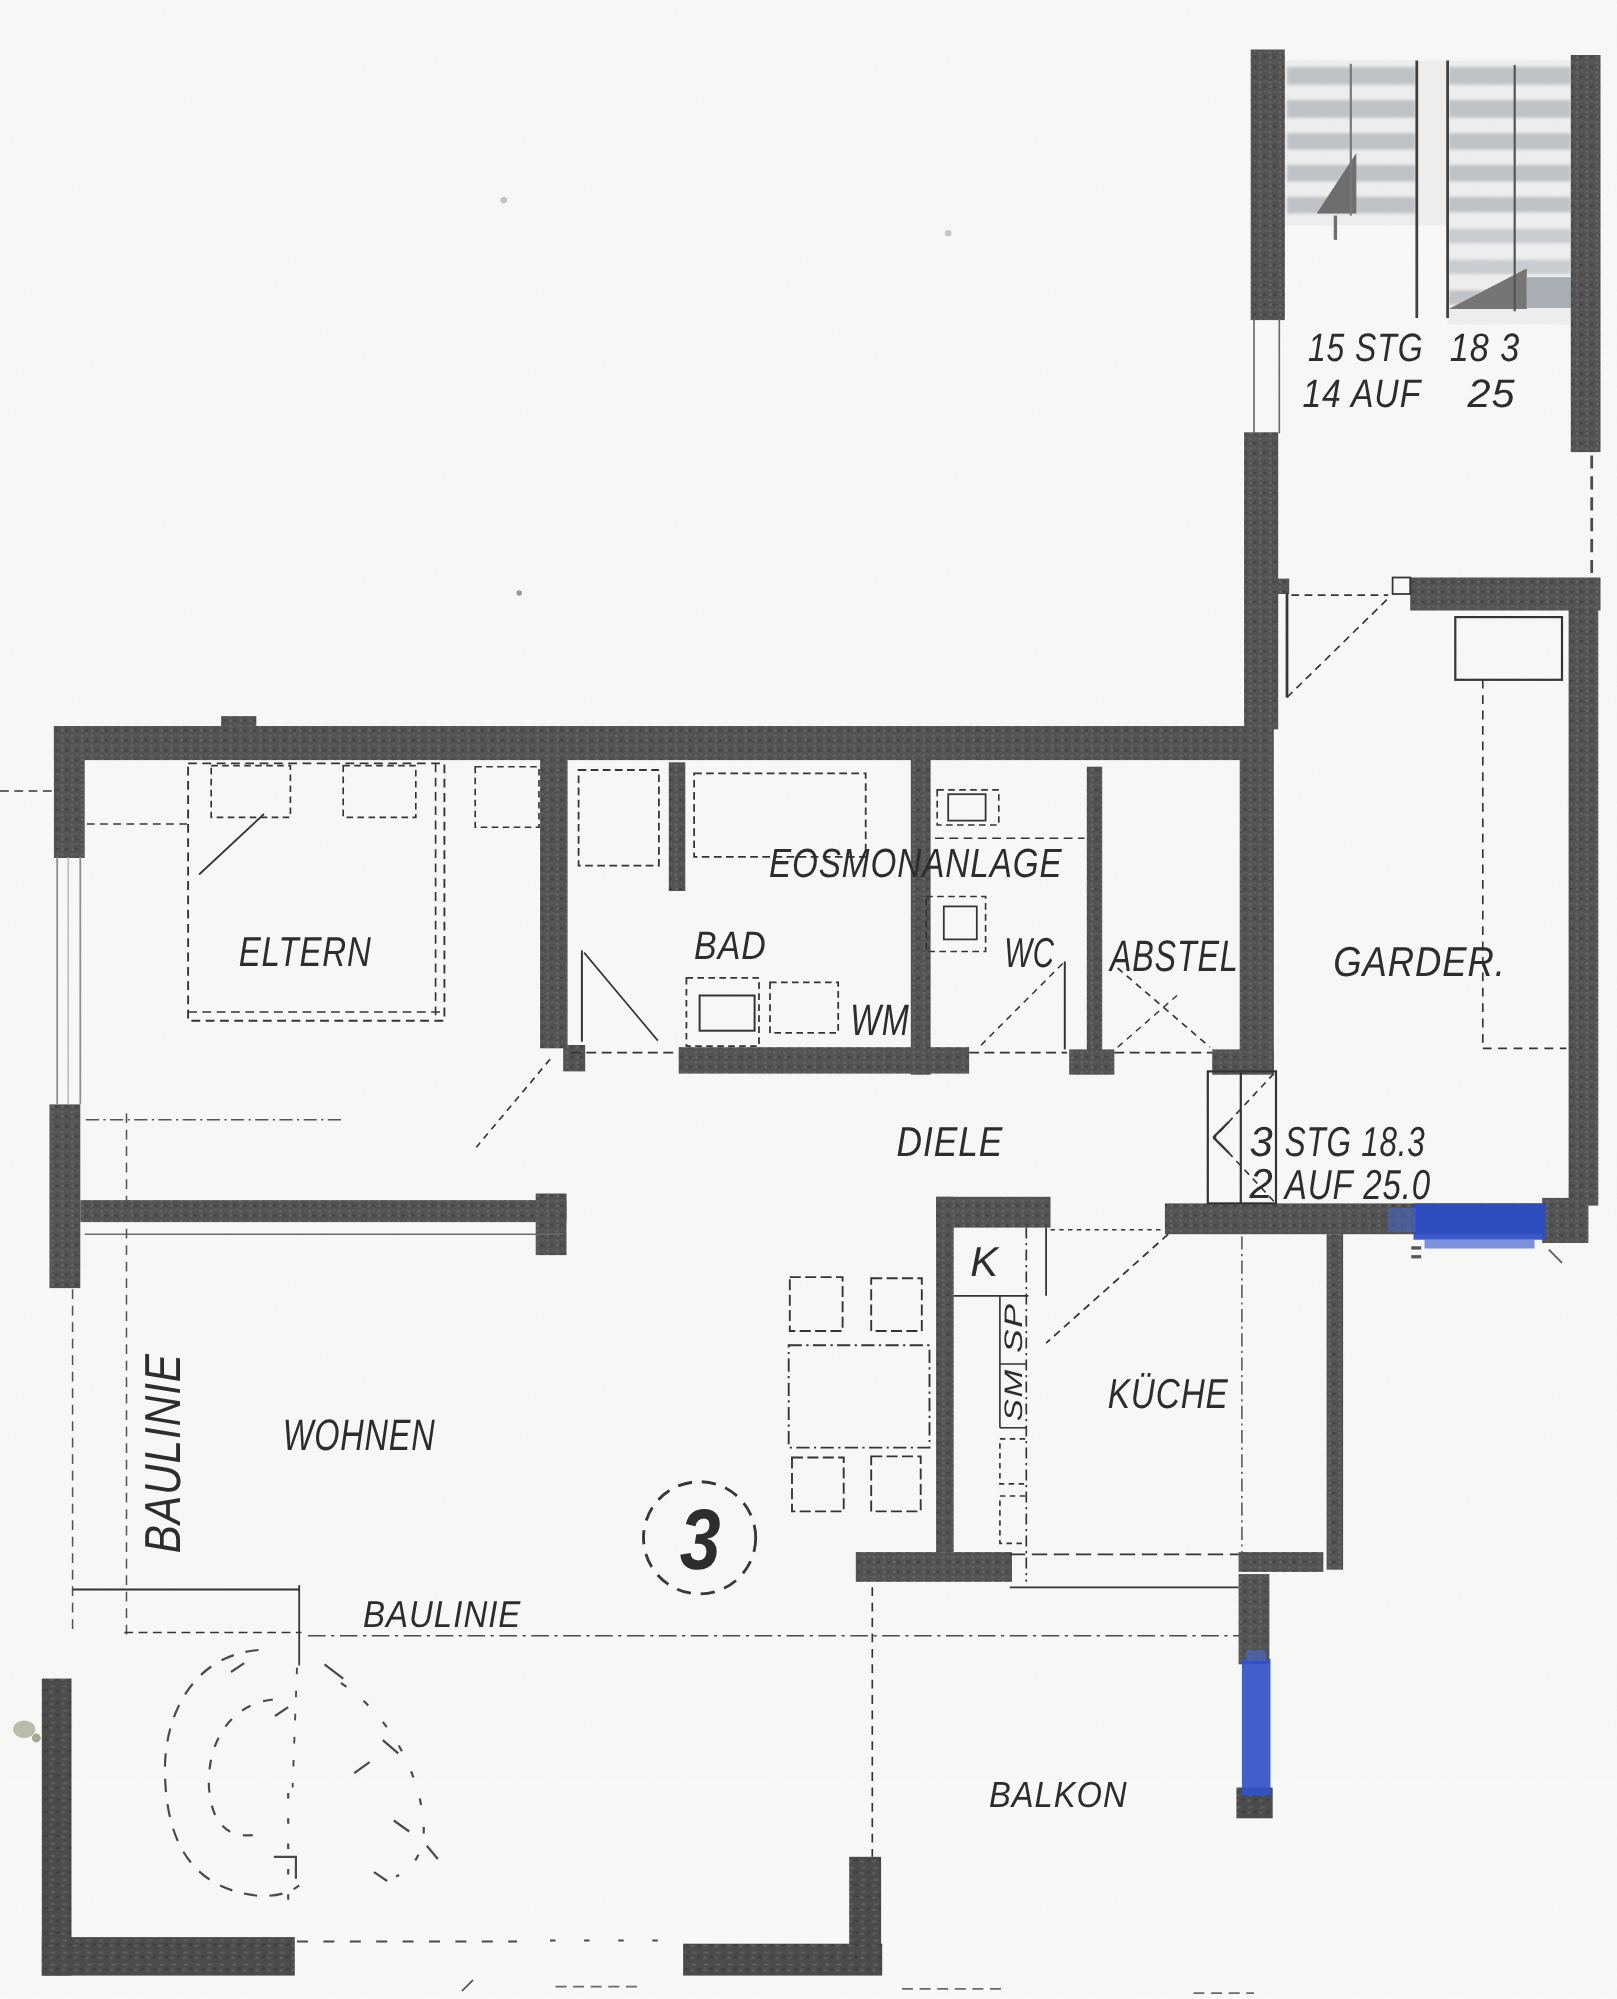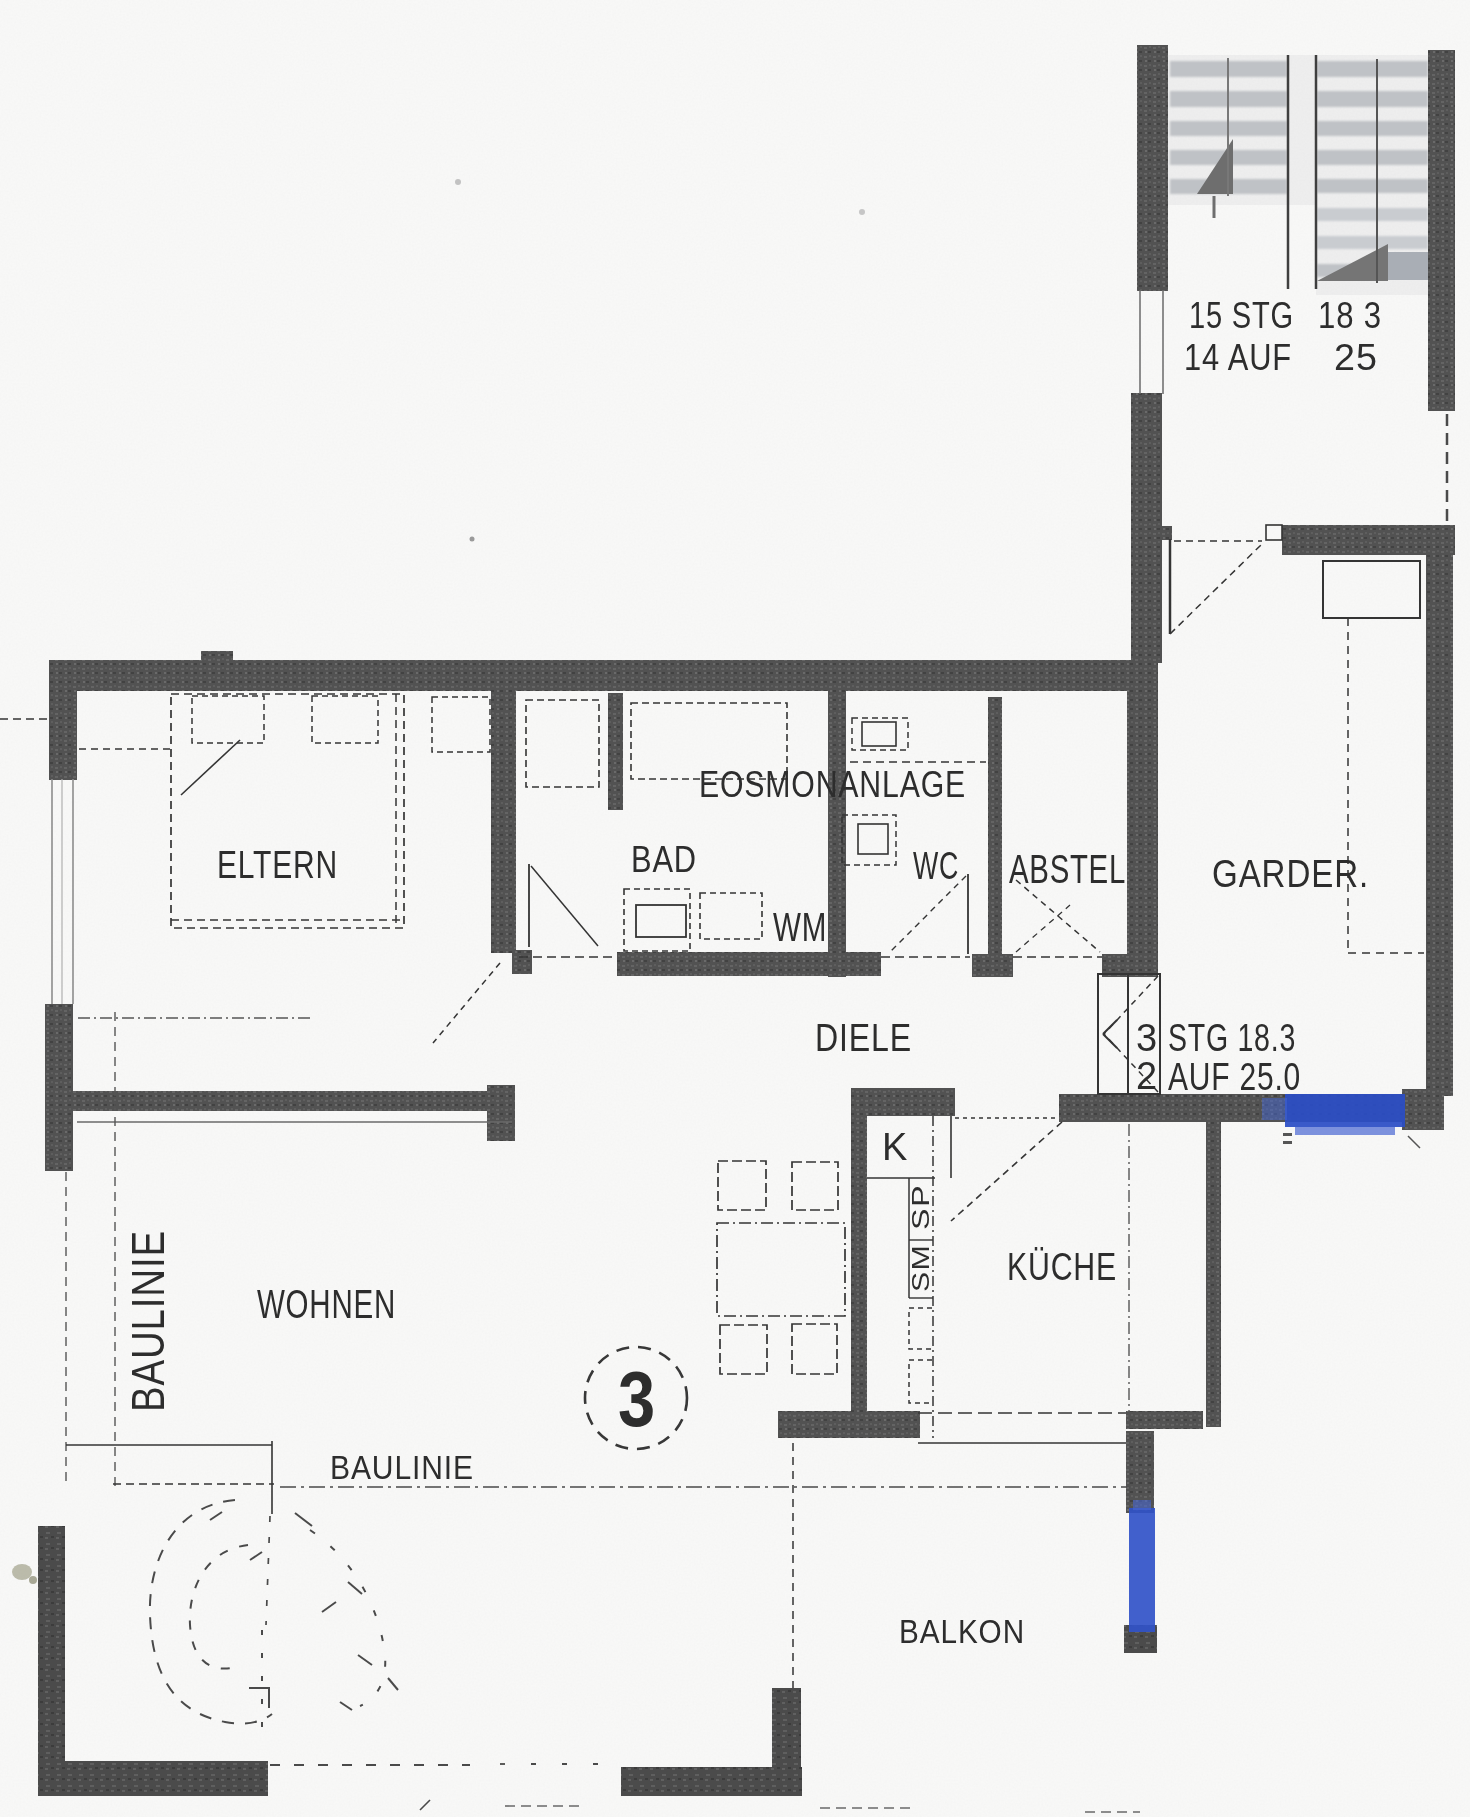--- a/index.html
+++ b/index.html
@@ -1,17 +1,17 @@
 <!DOCTYPE html>
 <html><head>
 <meta charset="utf-8">
 <style>
   html,body{margin:0;padding:0;background:#fff;}
   #plan{position:relative;width:1470px;height:1817px;background:#fdfdfc;overflow:hidden;
-        font-family:"Liberation Sans", sans-serif;}
+        font-family:"Liberation Sans", sans-serif;font-style:italic;}
   svg{position:absolute;left:0;top:0;}
   text{font-family:"Liberation Sans", sans-serif;fill:#2d2d2d;}
 </style>
 </head>
 <body>
 <div id="plan">
 <svg width="1470" height="1817" viewBox="0 0 1470 1817">
 <defs>
 <pattern id="wtx" width="9" height="9" patternUnits="userSpaceOnUse">
   <rect width="9" height="9" fill="#525252"></rect>

